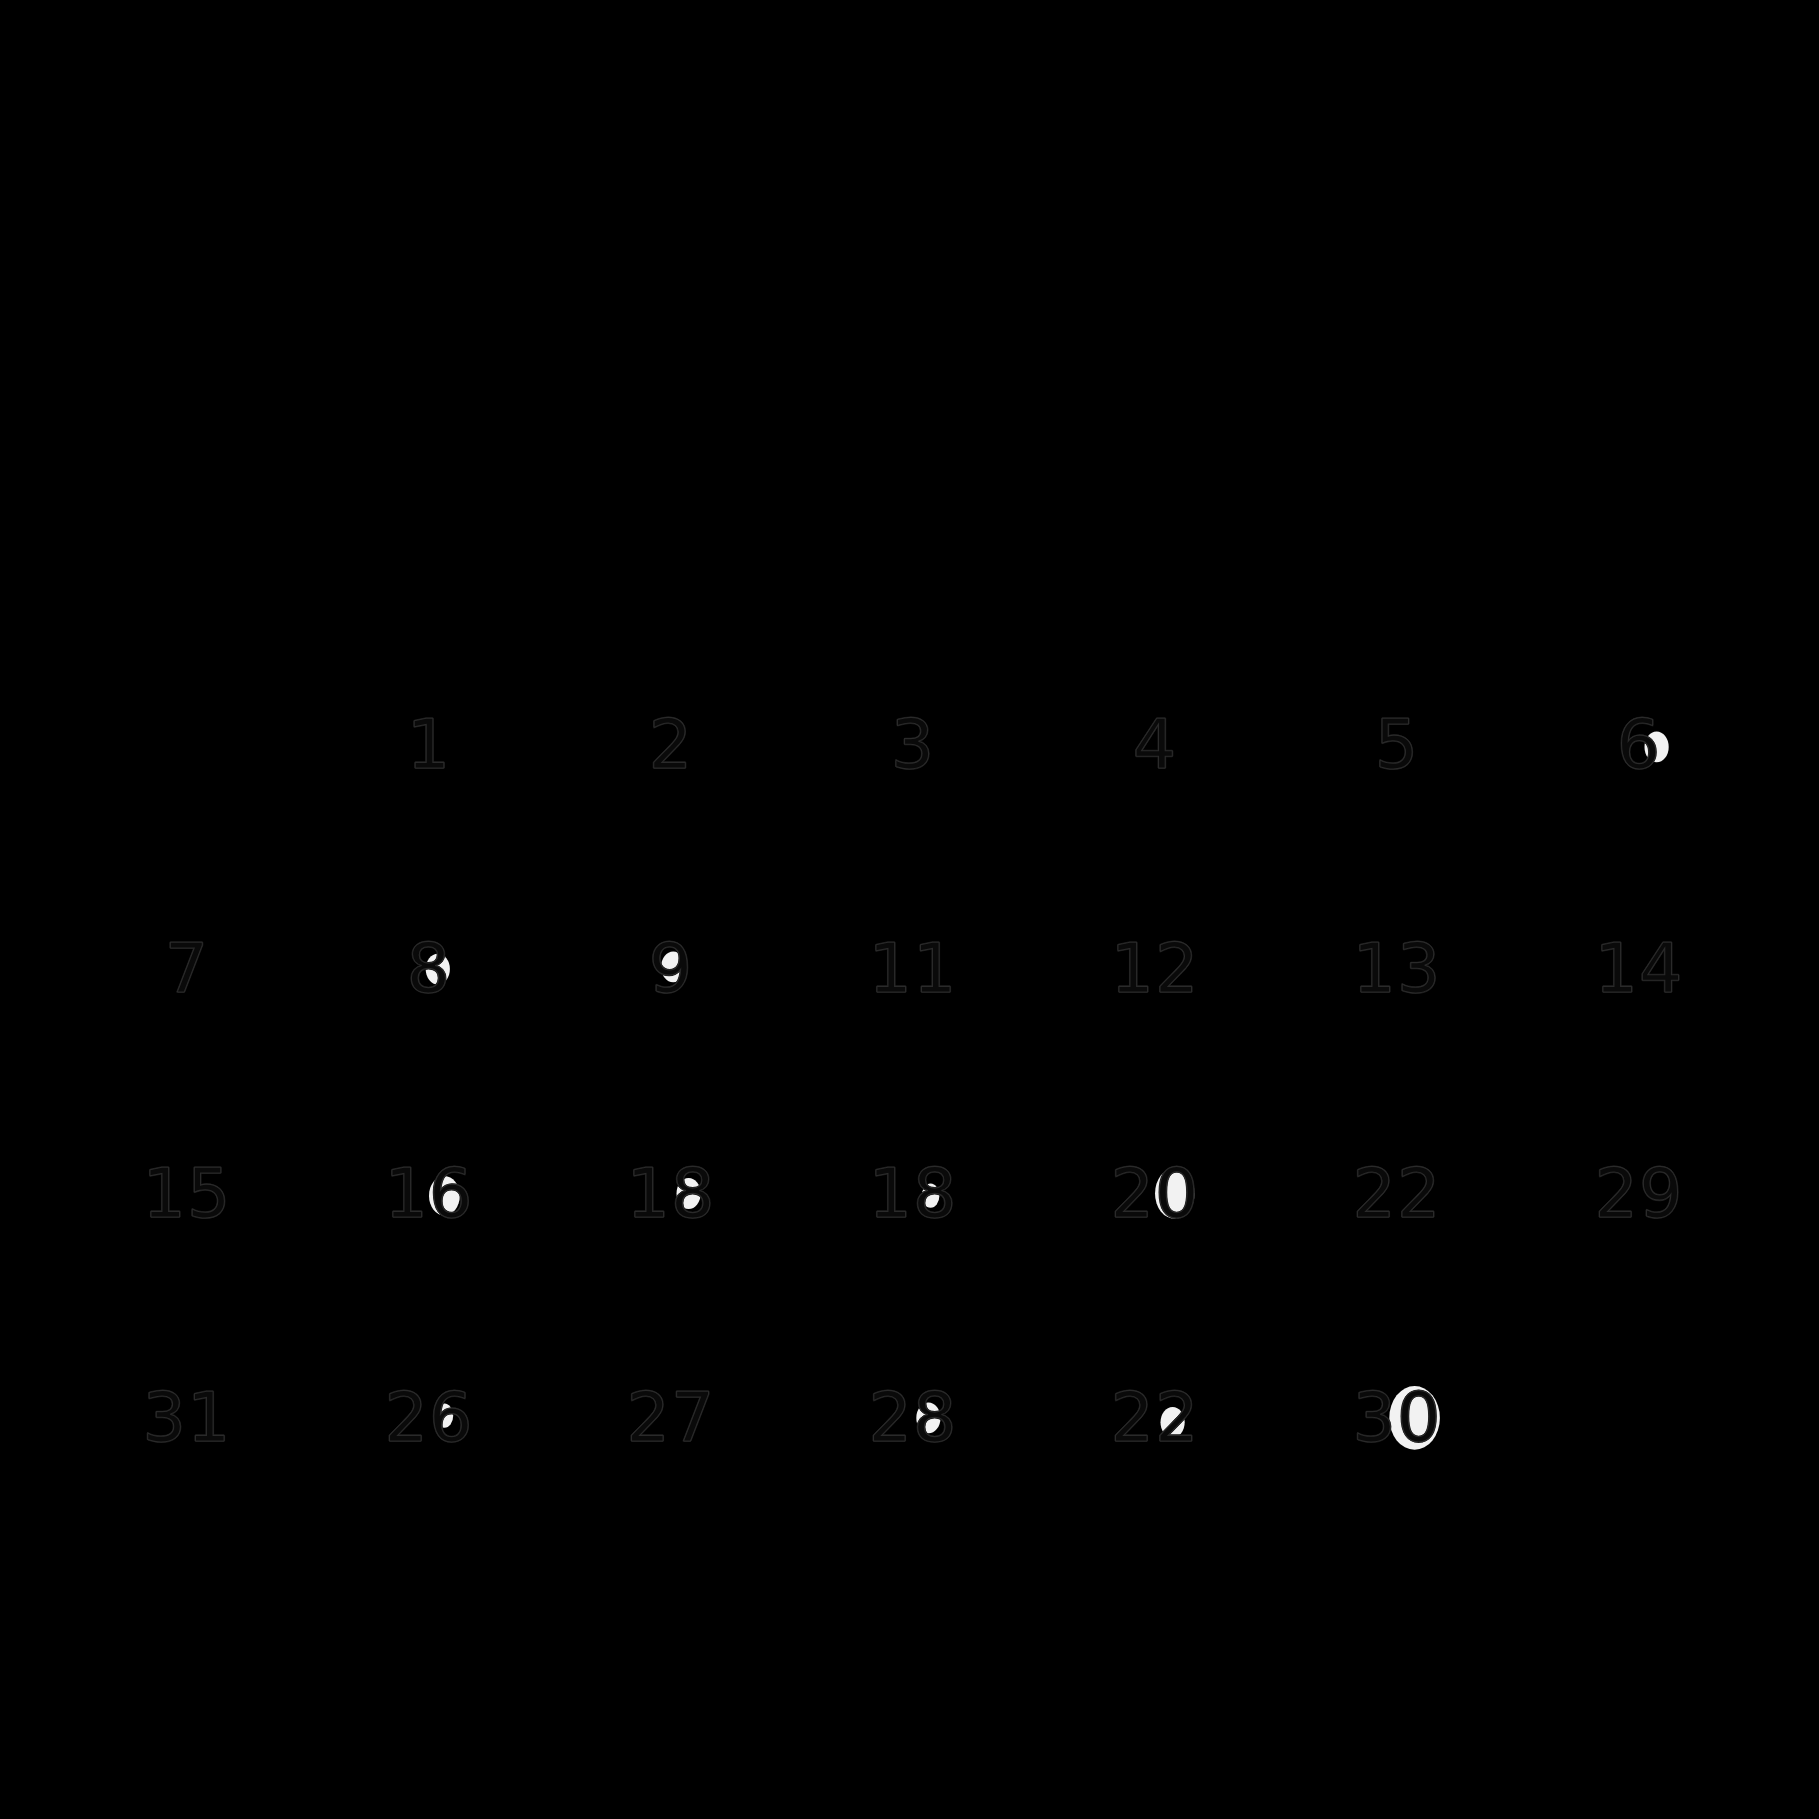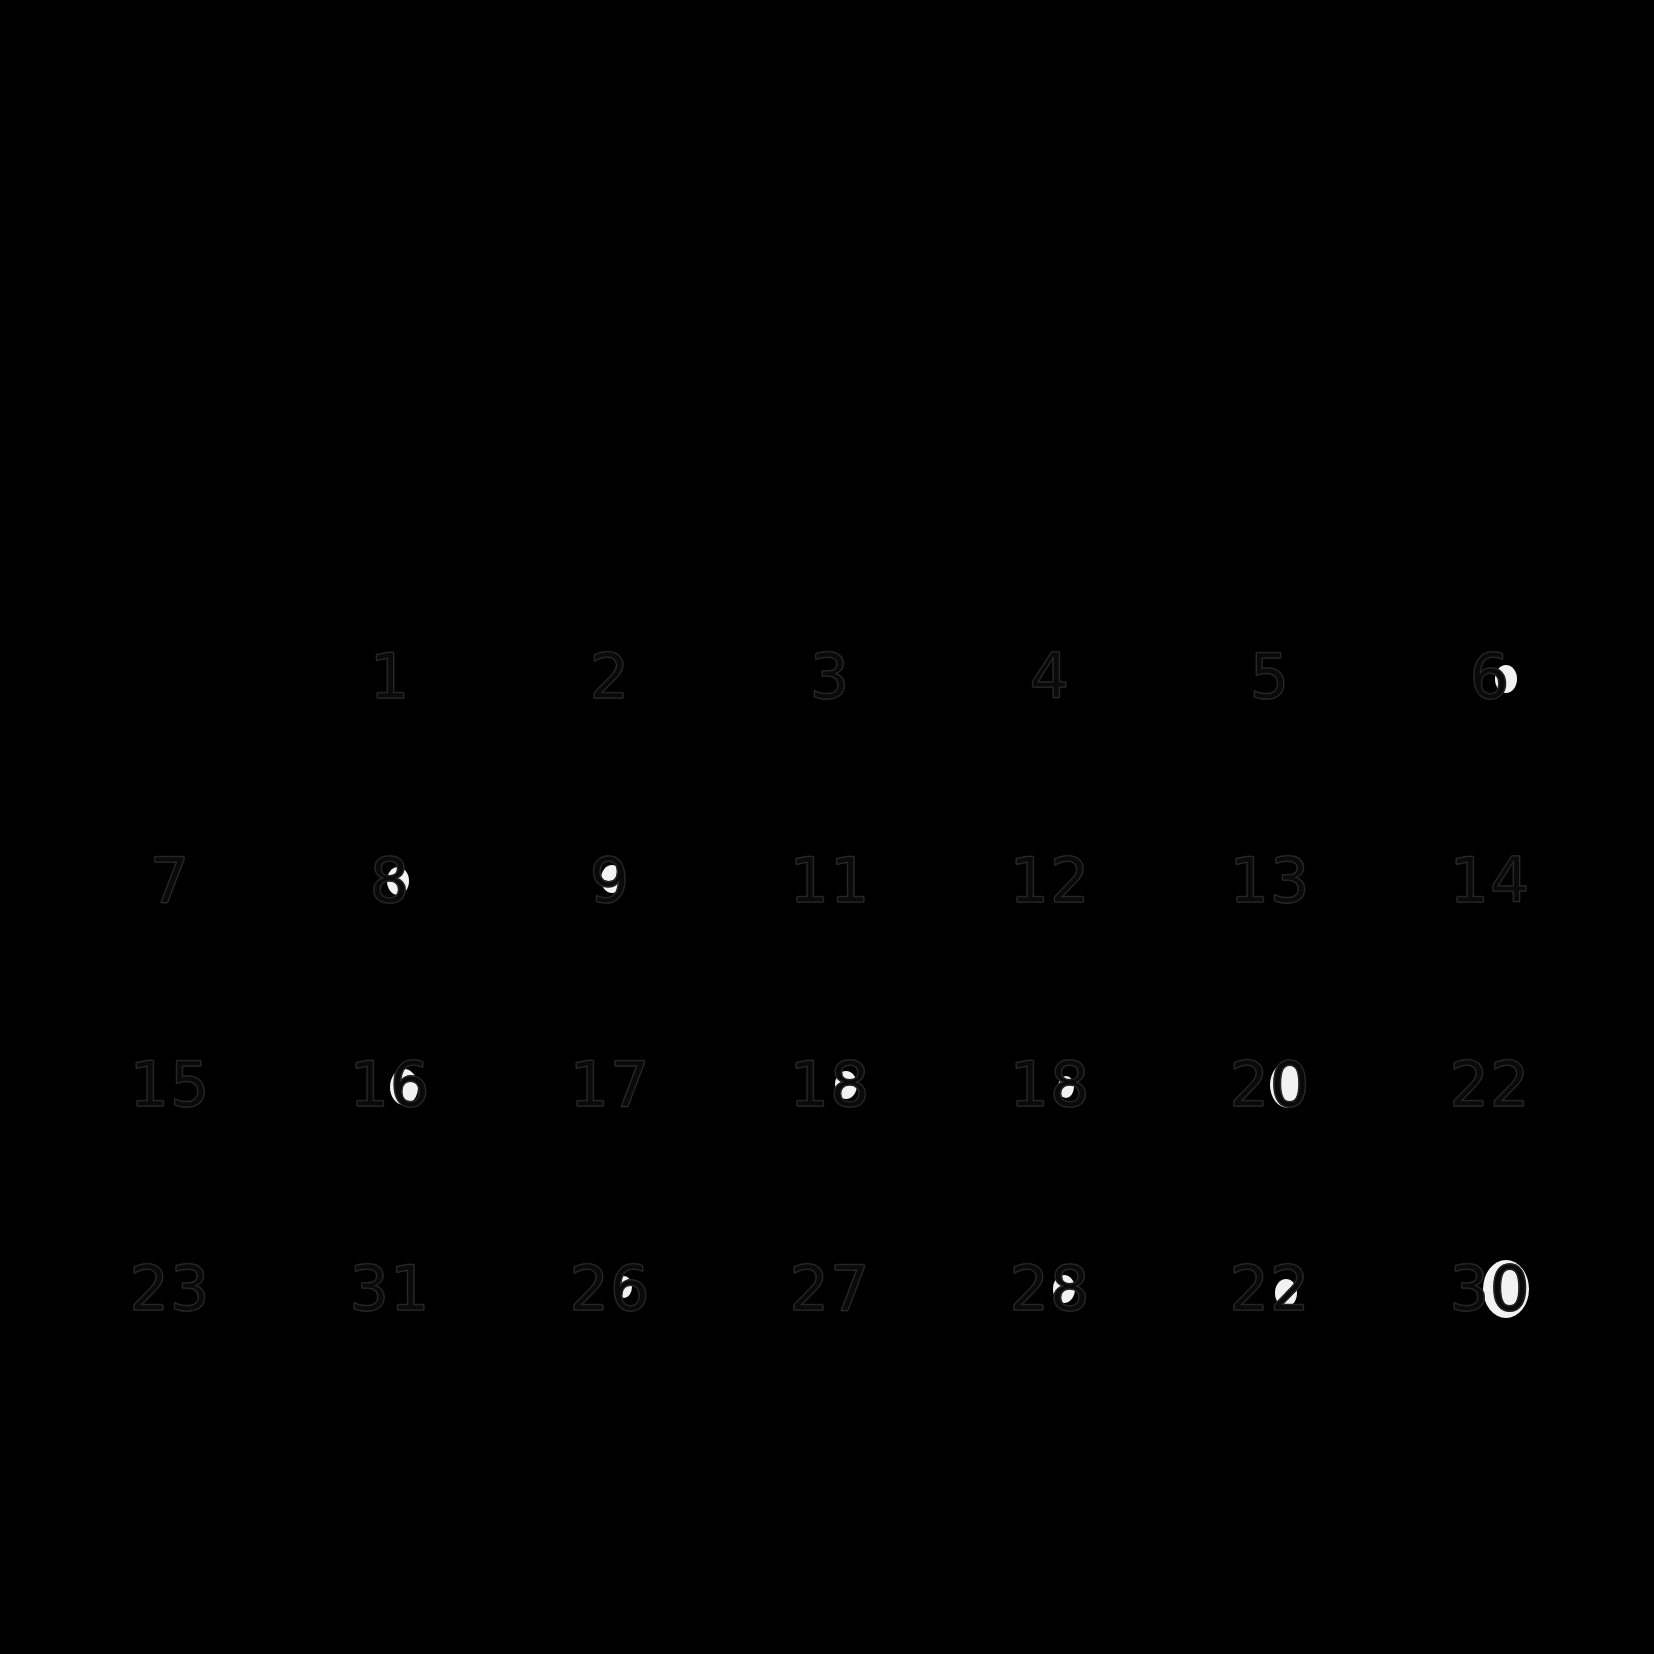--- a/index.html
+++ b/index.html
@@ -121,39 +121,36 @@
         <span class="day-num">14</span>
       </div>
       <div class="cal-cell">
         <span class="day-num">15</span>
       </div>
       <div class="cal-cell">
         <span class="dot m" style="transform: translate(14px, 2px);"></span>
         <span class="day-num">16</span>
       </div>
       <div class="cal-cell">
-        <span class="day-num">17</span>
-      </div>
-      <div class="cal-cell">
         <span class="dot s" style="transform: translate(16px, 0px);"></span>
         <span class="day-num">18</span>
       </div>
       <div class="cal-cell">
         <span class="dot xs" style="transform: translate(16px, 2px);"></span>
         <span class="day-num">18</span>
       </div>
       <div class="cal-cell">
         <span class="dot l" style="transform: translate(18px, 0px);"></span>
         <span class="day-num">20</span>
       </div>
       <div class="cal-cell">
         <span class="day-num">22</span>
       </div>
       <div class="cal-cell">
-        <span class="day-num">23</span>
+        <span class="day-num">29</span>
       </div>
       <div class="cal-cell">
         <span class="day-num">31</span>
       </div>
       <div class="cal-cell">
         <span class="dot xs" style="transform: translate(14px, -2px);"></span>
         <span class="day-num">26</span>
       </div>
       <div class="cal-cell">
         <span class="day-num">27</span>

